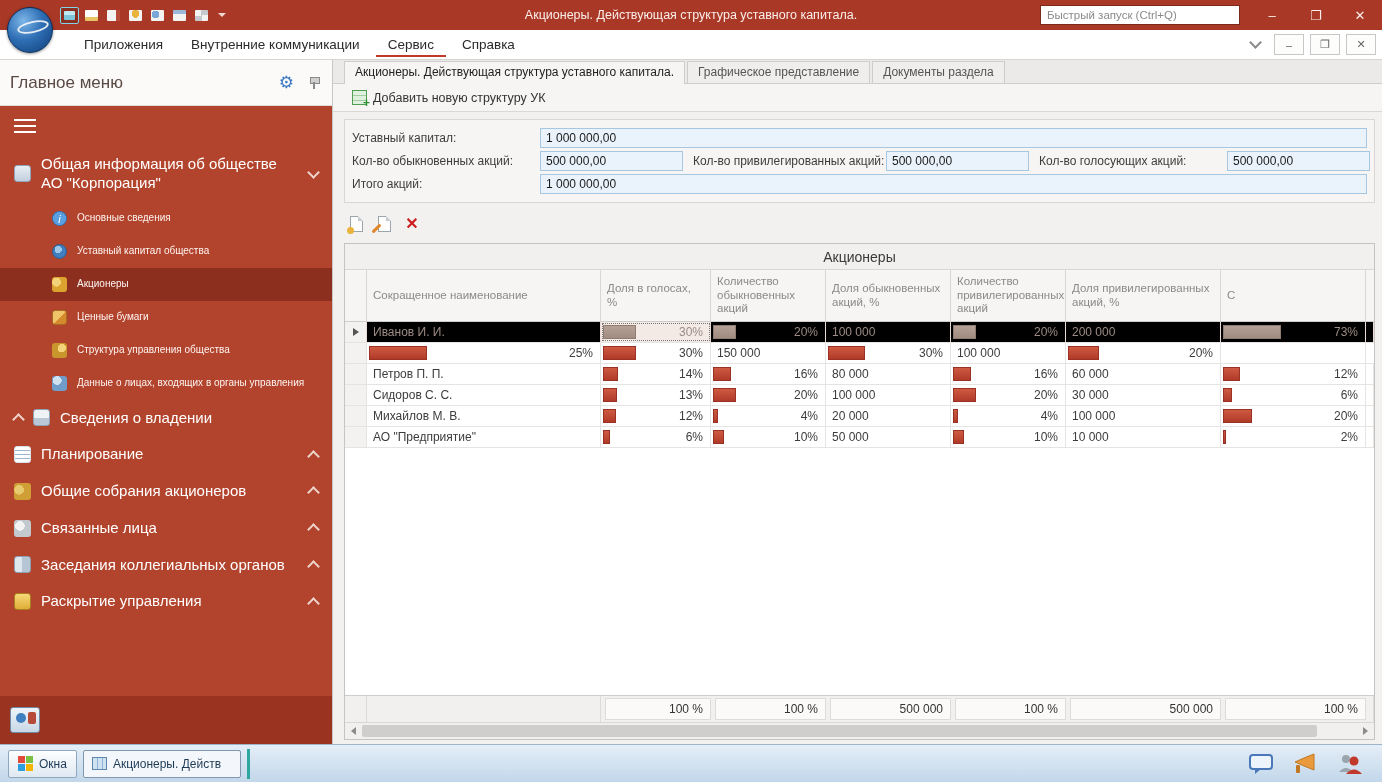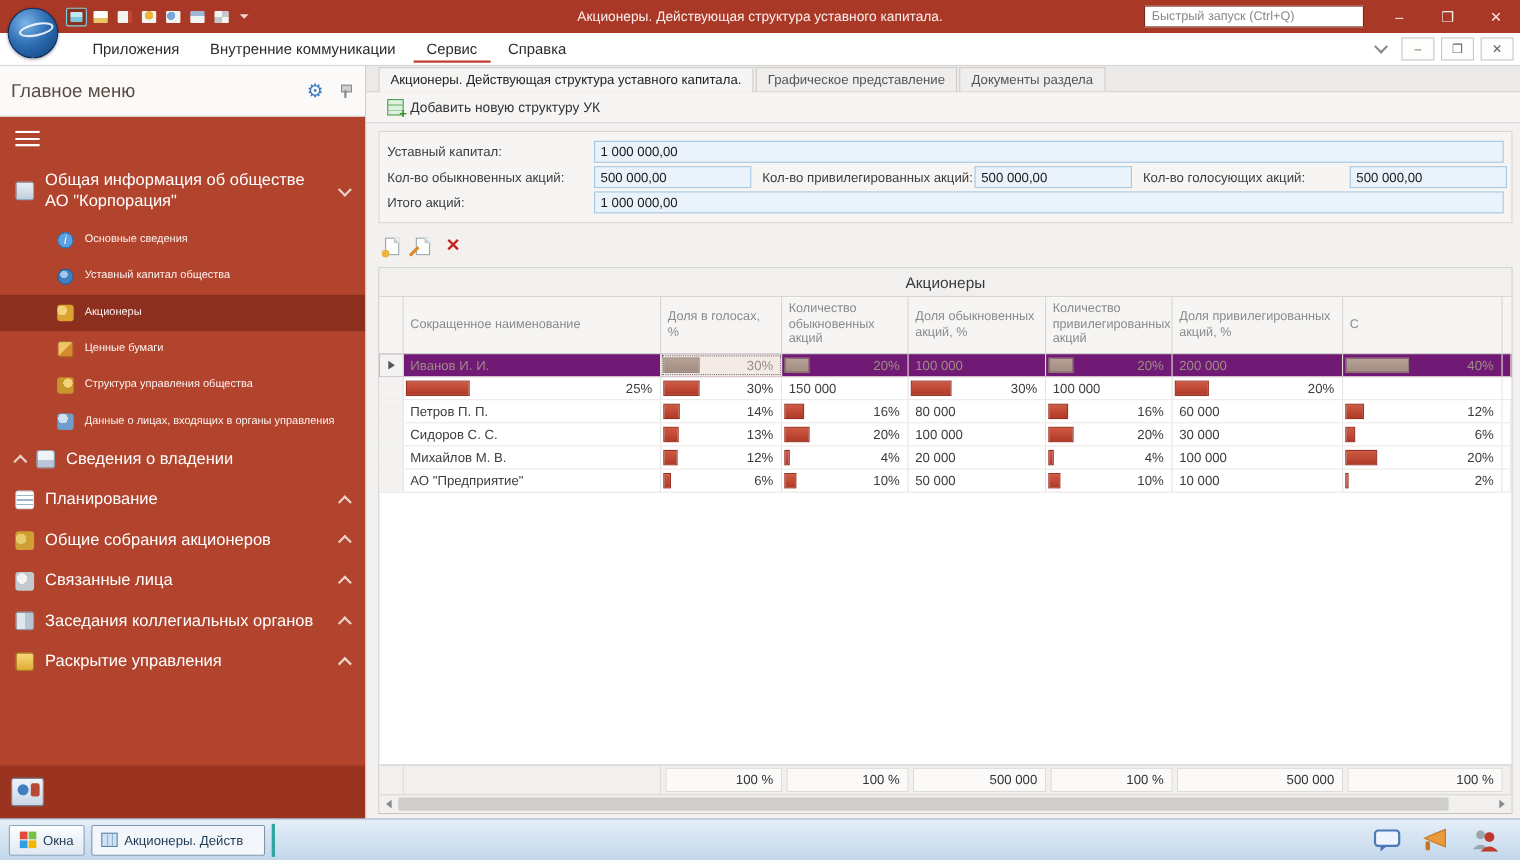--- a/index.html
+++ b/index.html
@@ -130,21 +130,21 @@
   .hcell{border-right:1px solid #d9d7d5;padding:4px 6px;font-size:11.5px;color:#8a8a8a;display:flex;align-items:center;line-height:1.2;overflow:hidden}
   .grid-body{flex:0 0 auto}
   .drow{height:21px;border-bottom:1px solid #e6e4e2;background:#fff}
   .drow .cell{border-right:1px solid #e6e4e2;position:relative;font-size:12px;display:flex;align-items:center;overflow:hidden}
   .cell.ind{background:#f3f2f0;justify-content:center}
   .cell.ind .tri{width:0;height:0;border-top:4px solid transparent;border-bottom:4px solid transparent;border-left:6px solid #555}
   .cell.name{padding-left:6px;color:#3c3c3c}
   .cell.num{padding-left:6px;color:#3c3c3c}
   .cell.pct .bar{position:absolute;left:2px;top:3px;bottom:3px;background:linear-gradient(#cf5a42,#b03a28);border:1px solid #993224}
   .cell.pct .ptext{position:absolute;right:7px;color:#3c3c3c;z-index:1}
-  .drow.rsel{background:#701a75}
+  .drow.rsel{background:#000000}
   .drow.rsel .cell{border-right-color:#eddbd5}
   .drow.rsel .cell.name,.drow.rsel .cell.num,.drow.rsel .cell.pct .ptext{color:#9d8c85}
   .drow.rsel .cell.pct .bar{background:linear-gradient(#b6a196,#a08c80);border-color:#8f7d72}
   .cell.focus{outline:1px dotted #777;outline-offset:-2px;background:#f3eae6}
   .grid-filler{flex:1 1 auto;background:#fff}
   .grid-footer{flex:0 0 27px;background:#f1f0ee;border-top:1px solid #cfcdcb}
   .fcell{border-right:1px solid #dedcda;display:flex;align-items:center;justify-content:flex-end;padding-right:7px;font-size:12px;color:#333}
   .fcell.box{background:#fbfaf9;border:1px solid #dedcda;margin:2px 0 2px 4px}
   .hscroll{flex:0 0 17px;background:#f1f0ee;border-top:1px solid #d9d7d5;display:flex;align-items:center}
   .harrow{width:17px;height:16px;display:flex;align-items:center;justify-content:center}
@@ -359,21 +359,21 @@
                 <span class="ptext">20%</span>
               </div>
               <div class="cell num">100 000</div>
               <div class="cell pct">
                 <div class="bar" style="width: 20%;"></div>
                 <span class="ptext">20%</span>
               </div>
               <div class="cell num">200 000</div>
               <div class="cell pct">
                 <div class="bar" style="width: 40%;"></div>
-                <span class="ptext">40%</span>
+                <span class="ptext">73%</span>
               </div>
               <div class="cell"></div>
             </div>
             <div class="grow drow">
               <div class="cell ind"></div>
               <div class="cell pct">
                 <div class="bar" style="width: 25%;"></div>
                 <span class="ptext">25%</span>
               </div>
               <div class="cell pct">

